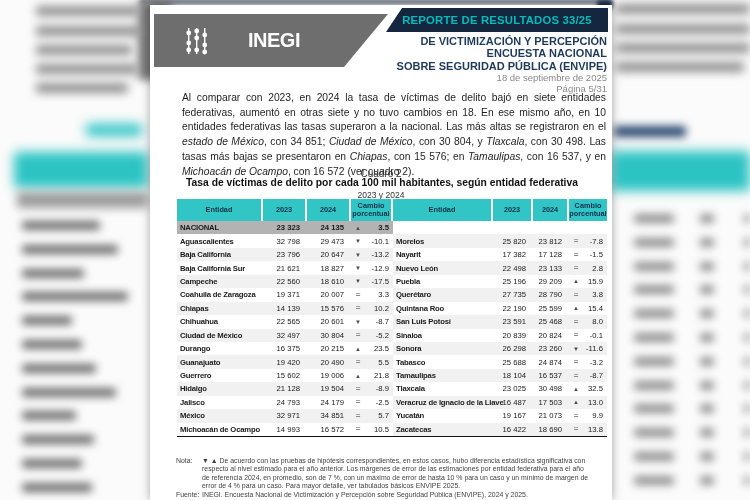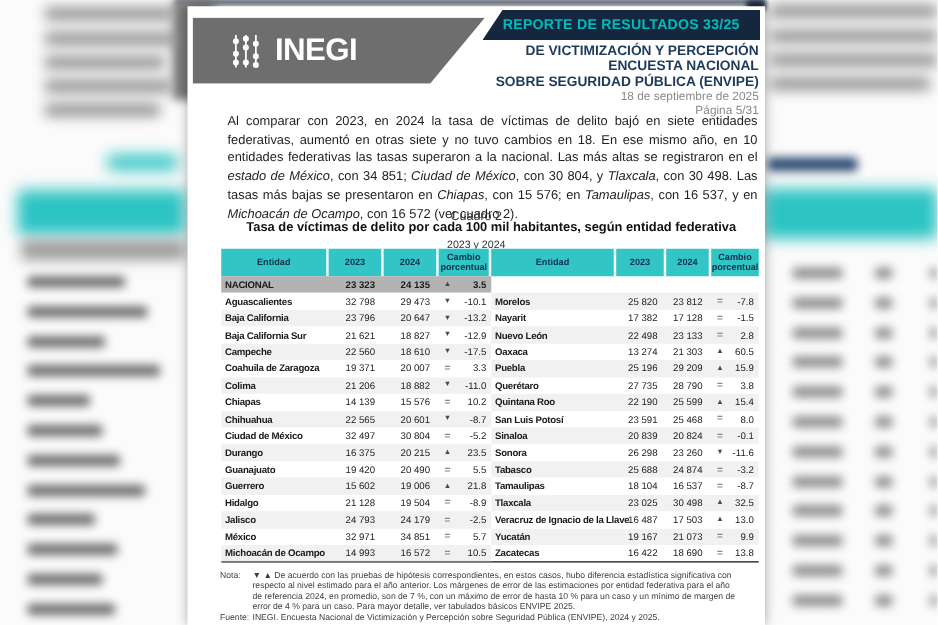--- a/index.html
+++ b/index.html
@@ -18,36 +18,36 @@
   .bl.navytxt{background:#2a4a72;filter:blur(4px);}
 
   
   .page{position:absolute;left:150px;top:5px;width:462px;height:495px;background:#ffffff;
         box-shadow:0 0 9px rgba(0,0,0,.35);z-index:5;}
 
   .logo-block{position:absolute;left:4px;top:9px;width:234px;height:53px;background:#6e6e6e;
               clip-path:polygon(0 0,100% 0,calc(100% - 44px) 100%,0 100%);display:flex;align-items:center;}
   .logo-row{display:flex;align-items:center;margin-left:30px;}
   .logo-mark{margin-right:6px;display:block;}
-  .logo-word{color:#ffffff;font-size:25px;font-weight:bold;letter-spacing:-0.5px;line-height:25px;}
+  .logo-word{color:#ffffff;font-size:20px;font-weight:bold;letter-spacing:-0.5px;line-height:25px;margin-left:28px;}
 
   .banner{position:absolute;left:236px;top:3px;width:222px;height:24px;background:#15273f;
           clip-path:polygon(16px 0,100% 0,100% 100%,0 100%);
           display:flex;align-items:center;justify-content:center;}
   .banner-text{color:#00bcbc;font-weight:bold;font-size:11.3px;letter-spacing:.2px;}
 
   .head-text{position:absolute;right:5px;top:30px;text-align:right;}
   .ht{font-weight:bold;color:#1d3a5a;font-size:11px;line-height:12.4px;}
   .hd{color:#8a8a8a;font-size:9.5px;line-height:11px;}
 
   .intro{position:absolute;left:32px;top:86px;width:424px;font-size:10.3px;line-height:14.7px;
          color:#1f1f1f;text-align:justify;}
 
   .cuadro-label{position:absolute;left:0;top:163px;width:100%;text-align:center;font-size:10px;color:#333;}
-  .tbl-title{position:absolute;left:12px;top:172px;width:100%;text-align:center;font-size:10.3px;font-weight:bold;color:#111;}
+  .tbl-title{position:absolute;left:1px;top:172px;width:100%;text-align:center;font-size:10.3px;font-weight:bold;color:#111;}
   .tbl-sub{position:absolute;left:0;top:184.5px;width:100%;text-align:center;font-size:8.5px;color:#333;}
 
   .table-wrap{position:absolute;left:27px;top:194px;width:430px;border-bottom:1.5px solid #111;}
   .t-head{display:flex;height:22px;}
   .h-cell{background:#31c5c5;color:#10314a;font-weight:bold;font-size:7.3px;line-height:7.8px;
           display:flex;align-items:center;justify-content:center;text-align:center;
           border-right:2px solid #fff;box-sizing:border-box;}
   .h-cell.last{border-right:none;}
   .hl-name{width:86px}.hl-23{width:44px}.hl-24{width:44px}.hl-chg{width:42px}
   .hr-name{width:100px}.hr-23{width:40px}.hr-24{width:36px}.hr-chg{width:38px}
@@ -193,27 +193,20 @@
               <div class="c chg">-17.5</div>
             </div>
             <div class="t-row">
               <div class="c name">Coahuila de Zaragoza</div>
               <div class="c num n23">19 371</div>
               <div class="c num n24">20 007</div>
               <div class="c sym eq">=</div>
               <div class="c chg">3.3</div>
             </div>
             <div class="t-row">
-              <div class="c name">Colima</div>
-              <div class="c num n23">21 206</div>
-              <div class="c num n24">18 882</div>
-              <div class="c sym">▼</div>
-              <div class="c chg">-11.0</div>
-            </div>
-            <div class="t-row">
               <div class="c name">Chiapas</div>
               <div class="c num n23">14 139</div>
               <div class="c num n24">15 576</div>
               <div class="c sym eq">=</div>
               <div class="c chg">10.2</div>
             </div>
             <div class="t-row">
               <div class="c name">Chihuahua</div>
               <div class="c num n23">22 565</div>
               <div class="c num n24">20 601</div>
@@ -292,27 +285,20 @@
               <div class="c num n24">17 128</div>
               <div class="c sym eq">=</div>
               <div class="c chg">-1.5</div>
             </div>
             <div class="t-row">
               <div class="c name">Nuevo León</div>
               <div class="c num n23">22 498</div>
               <div class="c num n24">23 133</div>
               <div class="c sym eq">=</div>
               <div class="c chg">2.8</div>
-            </div>
-            <div class="t-row">
-              <div class="c name">Oaxaca</div>
-              <div class="c num n23">13 274</div>
-              <div class="c num n24">21 303</div>
-              <div class="c sym">▲</div>
-              <div class="c chg">60.5</div>
             </div>
             <div class="t-row">
               <div class="c name">Puebla</div>
               <div class="c num n23">25 196</div>
               <div class="c num n24">29 209</div>
               <div class="c sym">▲</div>
               <div class="c chg">15.9</div>
             </div>
             <div class="t-row">
               <div class="c name">Querétaro</div>

